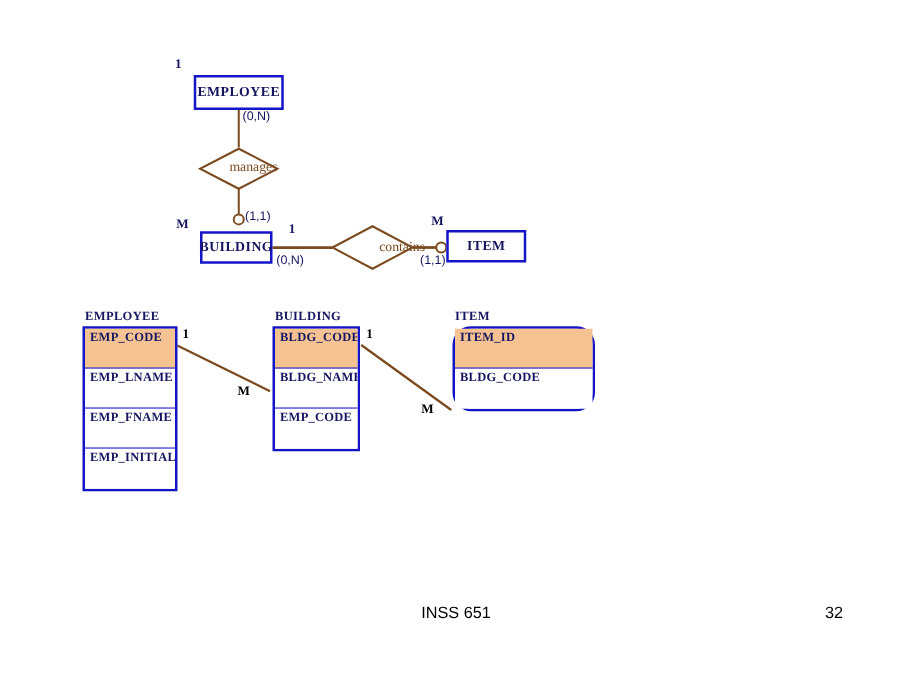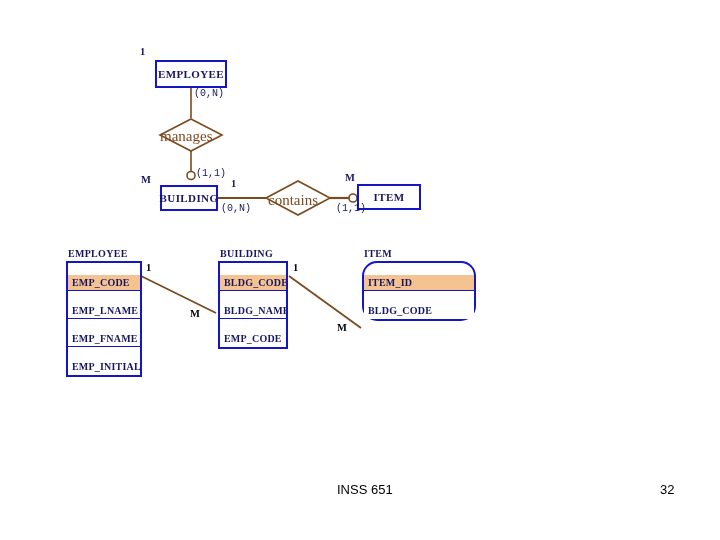--- a/index.html
+++ b/index.html
@@ -39,29 +39,29 @@
     display: flex;
     align-items: center;
     justify-content: center;
     white-space: nowrap;
   }
 
   .rel-label {
     position: absolute;
     color: #7B4A1E;
     font-family: "Liberation Serif", serif;
-    font-size: 15px;
-    white-space: nowrap;
-    text-align: left;
+    font-size: 11px;
+    white-space: nowrap;
+    text-align: right;
   }
 
   .card-label {
     position: absolute;
     color: #161660;
-    font-family: Liberation Mono, monospace;
+    font-family: Liberation Sans, sans-serif;
     font-size: 10px;
     white-space: nowrap;
   }
 
   .mult-label {
     position: absolute;
     color: #161660;
     font-family: "Liberation Serif", serif;
     font-weight: bold;
     font-size: 10.5px;
@@ -92,33 +92,32 @@
     margin-left: 2px;
     white-space: nowrap;
   }
   .rel-rows {
     border: 2px solid #1515C8;
     box-sizing: border-box;
     background: #ffffff;
   }
   .rel-row {
     box-sizing: border-box;
-    height: 16px;
+    height: 32px;
     line-height: 15px;
     padding-left: 4px;
     font-family: "Liberation Serif", serif;
     font-weight: bold;
     font-size: 10px;
     letter-spacing: 0.2px;
     color: #161660;
     background: #ffffff;
     border-bottom: 1px solid #1515C8;
     white-space: nowrap;
     overflow: hidden;
-    margin-top: 12px;
   }
   .rel-row:last-child { border-bottom: none; }
   .rel-row.pk {
     background: #F5C391;
   }
 
   .link-mult {
     position: absolute;
     color: #000000;
     font-family: "Liberation Serif", serif;

